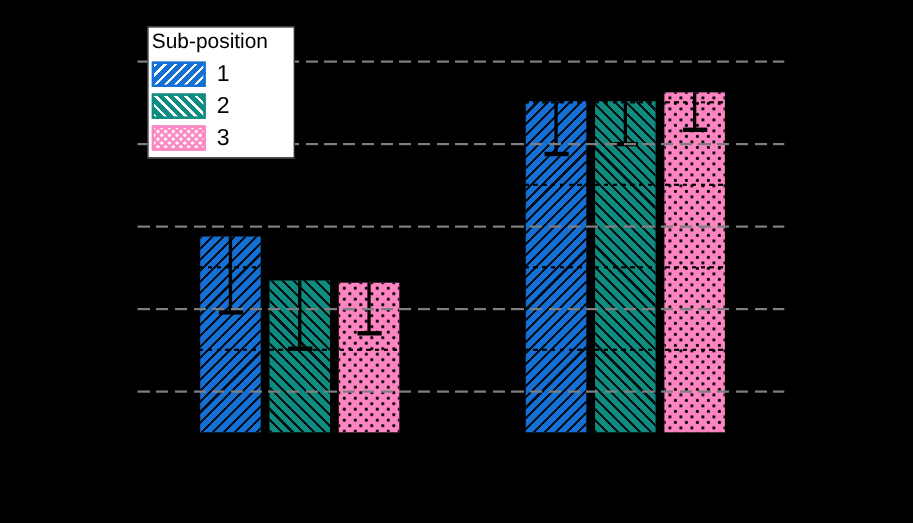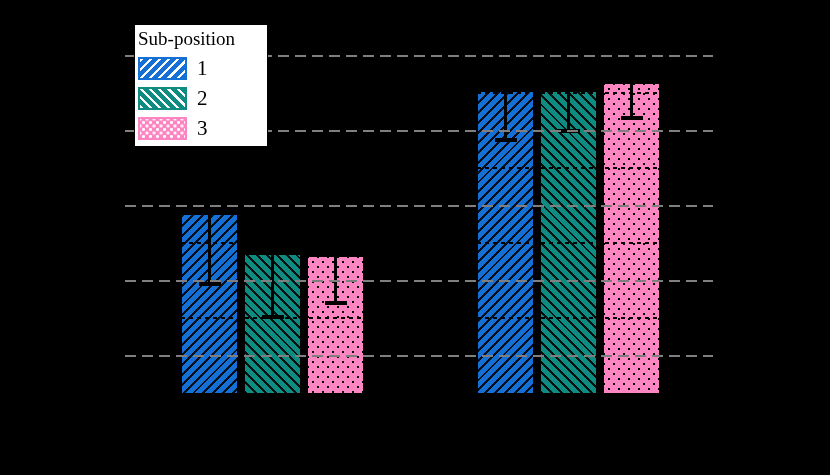--- a/index.html
+++ b/index.html
@@ -1,18 +1,18 @@
 <!DOCTYPE html>
 <html><head>
 <meta charset="utf-8">
 <style>
   html,body { margin:0; padding:0; background:#000; }
   #figure {
     position:relative; width:830px; height:475px; background:#000;
-    font-family:Liberation Serif, serif; overflow:hidden;
+    font-family:Liberation Sans, sans-serif; overflow:hidden;
   }
   #plot { position:absolute; left:125px; top:0; width:588px; height:393px; }
 
   .grid-major {
     position:absolute; left:0; width:100%; height:2px; z-index:4;
     background:repeating-linear-gradient(90deg,#7f7f7f 0 11px, transparent 11px 17px);
   }
   .grid-minor {
     position:absolute; left:0; width:100%; height:2px; z-index:2;
     background:repeating-linear-gradient(90deg,#000 0 4px, transparent 4px 8px);

